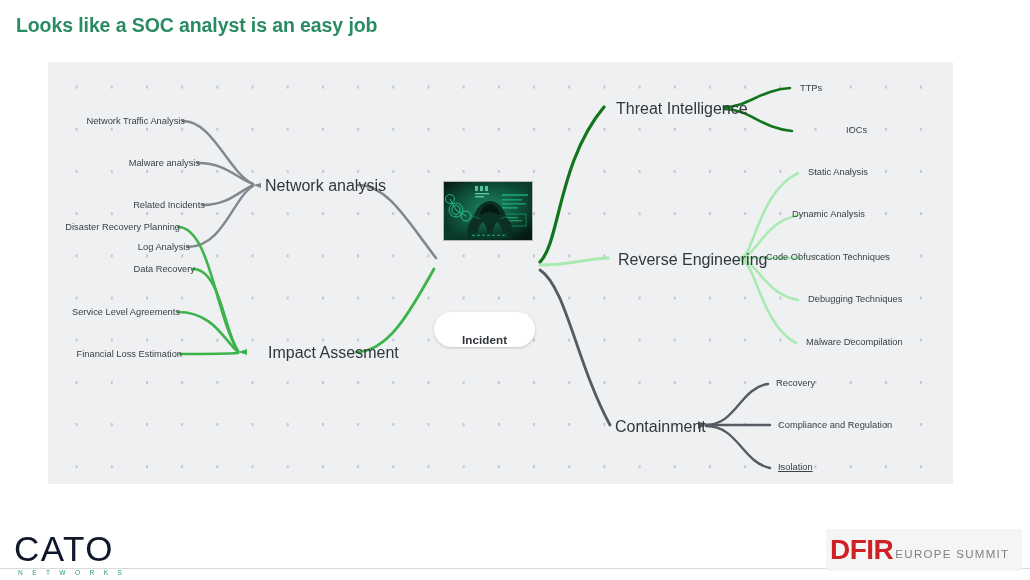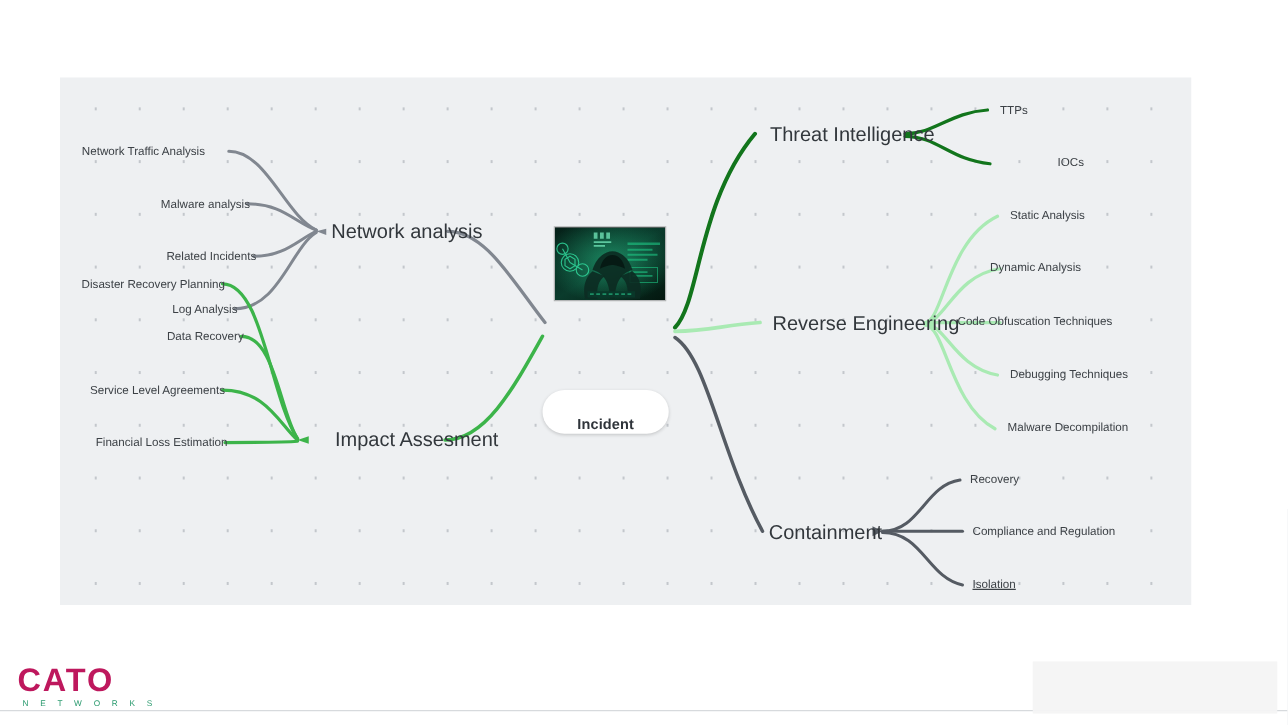--- a/index.html
+++ b/index.html
@@ -72,21 +72,21 @@
 
   
   .footer-divider{
     position:absolute;left:0;top:568px;width:1030px;height:1px;
     background:#d7dadd;
   }
   .cato-logo{
     position:absolute;left:14px;top:531px;width:160px;height:40px;
   }
   .cato-word{
-    font-size:26px;font-weight:700;color:#be185d;
+    font-size:35px;font-weight:400;color:#0f172a;
     letter-spacing:1.5px;line-height:1;
     font-family:"Liberation Sans", sans-serif;
   }
   .cato-sub{
     font-size:6.6px;color:#2a9a6e;letter-spacing:3.8px;
     margin-top:3px;margin-left:4px;
   }
 
   .dfir-logo{
     position:absolute;left:826px;top:529px;
@@ -109,20 +109,21 @@
   .dfir-sub{
     font-size:11.5px;color:#7d7f82;letter-spacing:1.3px;
     margin-left:2px;position:relative;top:-1px;
   }
 </style>
 </head>
 <body>
 
 <div class="slide">
 
+  <div class="slide-title">Looks like a SOC analyst is an easy job</div>
 
   <div class="canvas">
 
     <svg class="canvas-svg" viewBox="0 0 905 422" xmlns="http://www.w3.org/2000/svg">
 
       <g fill="none" stroke="#818790" stroke-width="2.4" stroke-linecap="round">
         <path d="M135,59 C165,59 180,110 205,122"></path>
         <path d="M150,101 C178,101 188,116 205,122"></path>
         <path d="M155,143 C180,143 190,130 205,123"></path>
         <path d="M140,185 C175,185 185,136 205,124"></path>
@@ -222,21 +223,21 @@
         </g>
       </svg>
     </div>
 
     <div class="center-pill">
       <span>Incident</span>
     </div>
 
     <div class="node node-main" style="left:217px;top:116px;">Network analysis</div>
 
-    <div class="node node-sub r" style="left:0px;top:55px;width:116px;">Network Traffic Analysis</div>
+    <div class="node node-sub r" style="left:0px;top:55px;width:137px;">Network Traffic Analysis</div>
     <div class="node node-sub r" style="left:0px;top:97px;width:152px;">Malware analysis</div>
     <div class="node node-sub r" style="left:0px;top:139px;width:157px;">Related Incidents</div>
     <div class="node node-sub r" style="left:0px;top:181px;width:142px;">Log Analysis</div>
 
     <div class="node node-main" style="left:220px;top:283px;">Impact Assesment</div>
 
     <div class="node node-sub r" style="left:0px;top:161px;width:132px;">Disaster Recovery Planning</div>
     <div class="node node-sub r" style="left:0px;top:203px;width:147px;">Data Recovery</div>
     <div class="node node-sub r" style="left:0px;top:246px;width:132px;">Service Level Agreements</div>
     <div class="node node-sub r" style="left:0px;top:288px;width:134px;">Financial Loss Estimation</div>
@@ -261,15 +262,19 @@
 
   <div class="footer-divider"></div>
 
   <div class="cato-logo">
     <div class="cato-word">CATO</div>
     <div class="cato-sub">N E T W O R K S</div>
   </div>
 
   <div class="dfir-logo">
     <div class="dfir-bg"></div>
+    <div class="dfir-row">
+      <span class="dfir-word">DFIR</span>
+      <span class="dfir-sub">EUROPE SUMMIT</span>
+    </div>
   </div>
 
 </div>
 
 </body></html>

